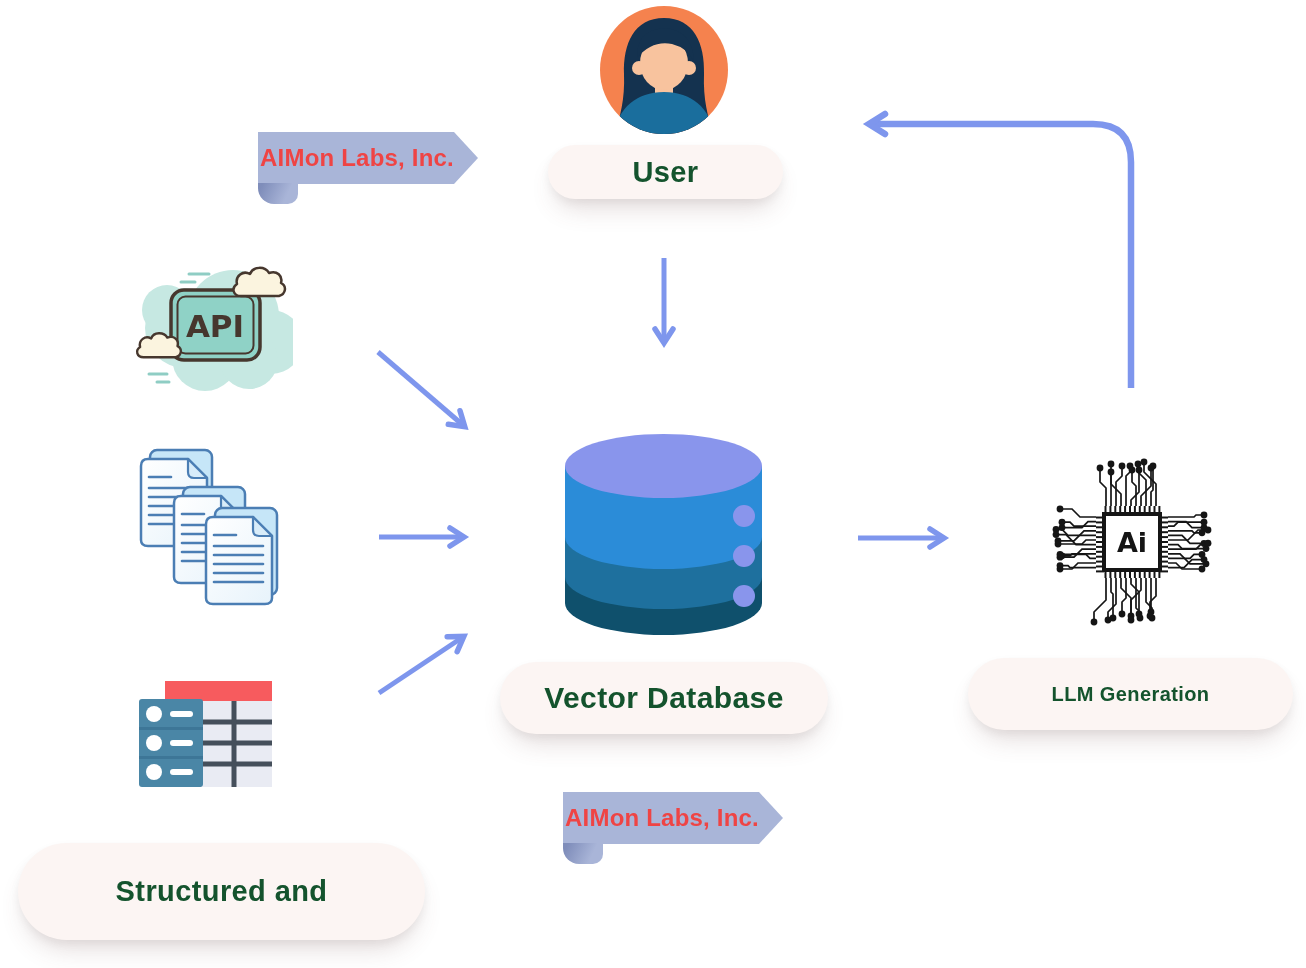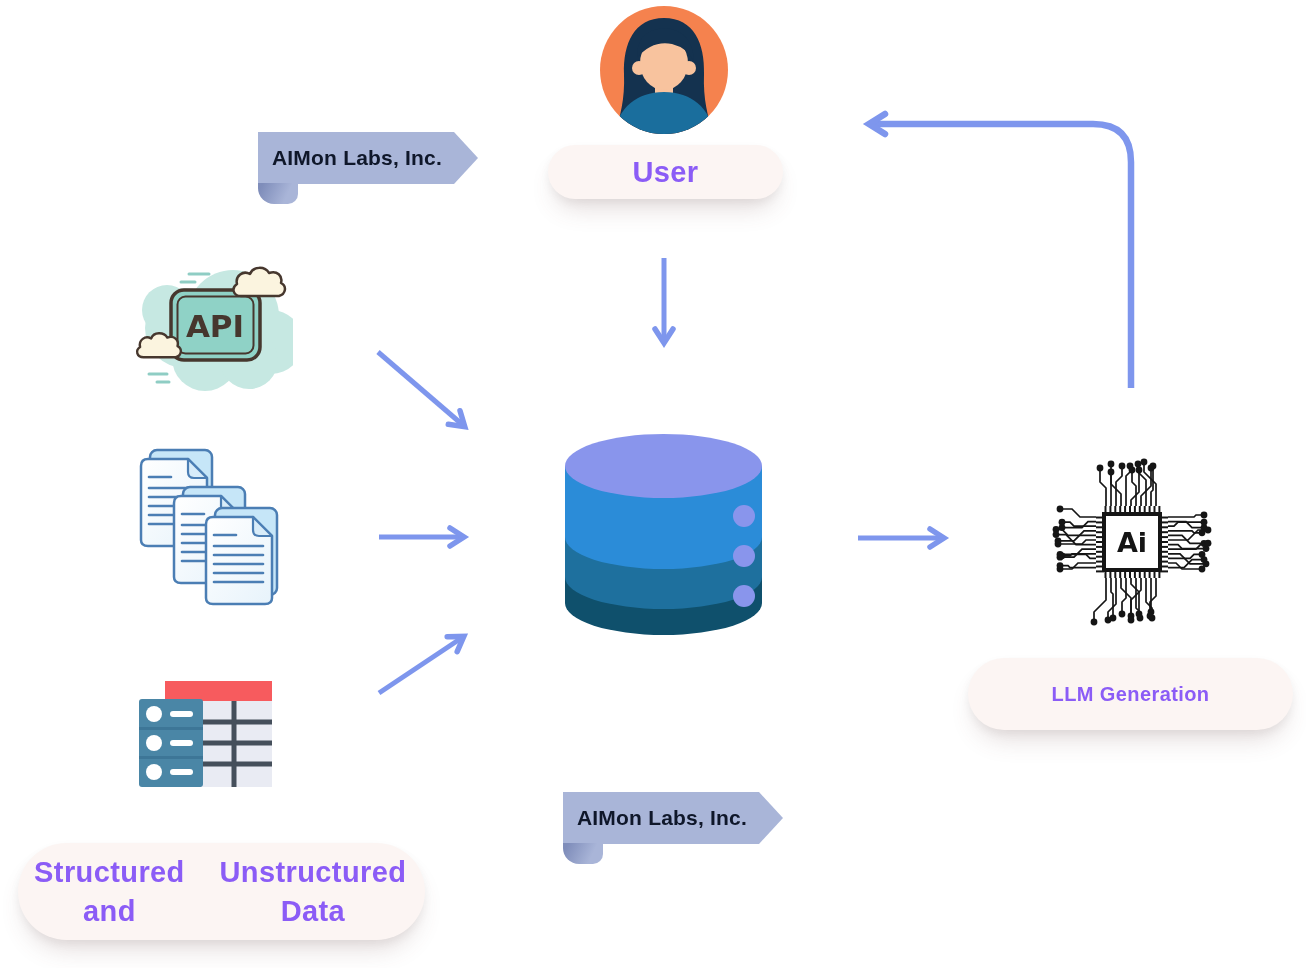--- a/index.html
+++ b/index.html
@@ -4,21 +4,21 @@
 <style>
   html,body{margin:0;padding:0;background:#ffffff;}
   .canvas{
     position:relative;width:1306px;height:968px;background:#ffffff;overflow:hidden;
     font-family:"Liberation Sans",sans-serif;
   }
   .abs{position:absolute;}
   
   .pill{
     position:absolute;display:flex;align-items:center;justify-content:center;
-    background:#FCF5F3;border-radius:999px;color:#8b5cf6;font-weight:600;
+    background:#FCF5F3;border-radius:999px;color:#14532d;font-weight:600;
     letter-spacing:.4px;text-align:center;
     box-shadow:0 16px 26px -8px rgba(110,70,70,.20),0 4px 10px rgba(0,0,0,.05);
   }
   .pill-user{left:548px;top:145px;width:235px;height:54px;font-size:29px;}
   .pill-vdb{left:500px;top:662px;width:328px;height:72px;font-size:30px;}
   .pill-llm{left:968px;top:658px;width:325px;height:72px;font-size:20px;}
   .pill-src{left:18px;top:843px;width:407px;height:97px;font-size:29px;line-height:39px;flex-direction:row;}
   
   .ribbon{position:absolute;height:52px;}
   .ribbon-top{left:258px;top:132px;width:220px;}
@@ -27,21 +27,21 @@
     position:absolute;inset:0;background:#A9B5D8;
     clip-path:polygon(0 0,calc(100% - 24px) 0,100% 50%,calc(100% - 24px) 100%,0 100%);
   }
   .ribbon .fold{
     position:absolute;left:0;top:calc(100% - 1px);width:40px;height:21px;
     background:linear-gradient(115deg,#7f8dba 10%,#a9b5d8 70%);
     border-radius:0 0 10px 16px;
   }
   .ribbon .txt{
     position:relative;z-index:1;display:flex;align-items:center;justify-content:center;
-    height:100%;padding-right:22px;font-size:21px;font-weight:600;color:#0f172a;letter-spacing:.2px;
+    height:100%;padding-right:22px;font-size:24px;font-weight:600;color:#ef4444;letter-spacing:.2px;
   }
   svg{display:block;}
 </style>
 </head>
 <body>
 
 <div class="canvas">
 
   <svg class="abs" style="left:0;top:0" width="1306" height="968" viewBox="0 0 1306 968">
     <defs>
@@ -319,21 +319,23 @@
   </div>
   <div class="ribbon ribbon-bottom">
     <div class="shape"></div>
     <div class="fold"></div>
     <div class="txt">AIMon Labs, Inc.</div>
   </div>
 
   <div class="pill pill-user">
     <span>User</span>
   </div>
+  <div class="pill pill-vdb">
+    <span>Vector Database</span>
+  </div>
   <div class="pill pill-llm">
     <span>LLM Generation</span>
   </div>
   <div class="pill pill-src">
     <span>Structured and</span>
-    <span>Unstructured Data</span>
   </div>
 
 </div>
 
 </body></html>

